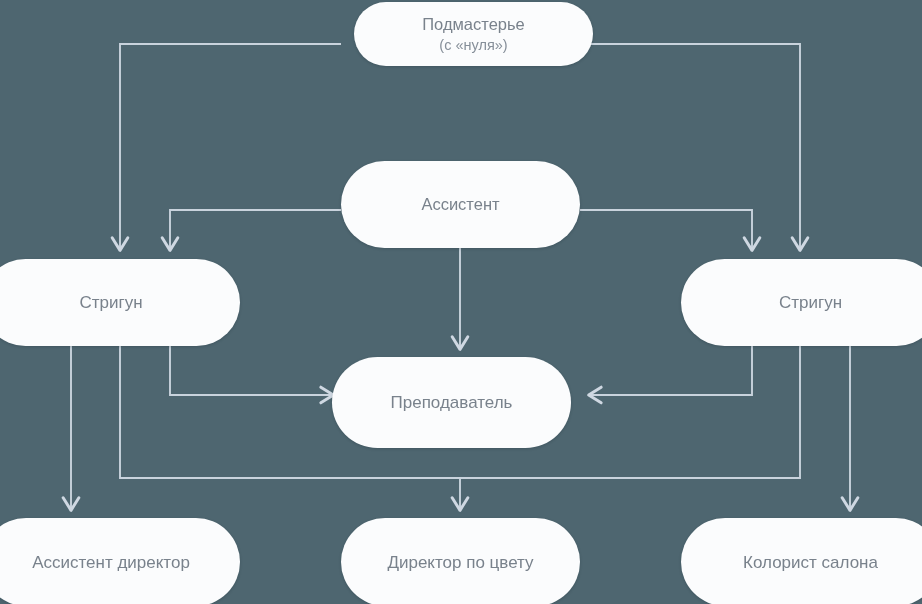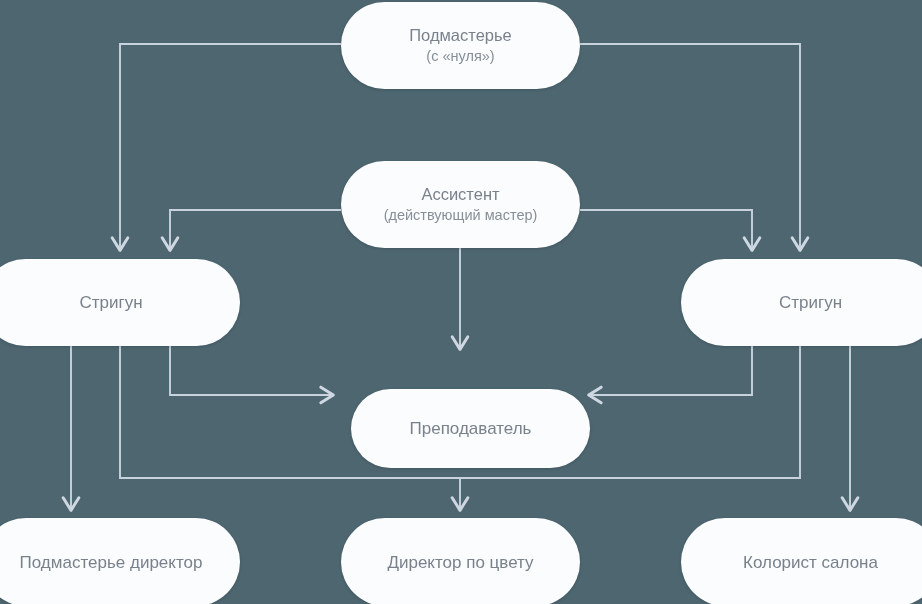--- a/index.html
+++ b/index.html
@@ -47,25 +47,25 @@
   .node .l2 {
     font-size: 14.5px;
     line-height: 19px;
     color: #868f99;
     white-space: nowrap;
     margin-top: 1px;
   }
   .node.single .l1 { font-size: 17px; }
 
   
-  #n-apprentice { left: 341px; top: 2px;   width: 239px; height: 87px; }
+  #n-apprentice { left: 354px; top: 2px;   width: 239px; height: 64px; }
   #n-assistant  { left: 341px; top: 161px; width: 239px; height: 87px; }
   #n-cutter     { left: -18px; top: 259px; width: 258px; height: 87px; }
   #n-colorist   { left: 681px; top: 259px; width: 259px; height: 87px; }
-  #n-teacher    { left: 351px; top: 357px; width: 239px; height: 79px; margin-top: 32px; }
+  #n-teacher    { left: 332px; top: 357px; width: 239px; height: 91px; }
   #n-creative   { left: -18px; top: 518px; width: 258px; height: 88px; }
   #n-colordir   { left: 341px; top: 518px; width: 239px; height: 88px; }
   #n-salondir   { left: 681px; top: 518px; width: 259px; height: 88px; }
 </style>
 </head>
 <body>
 
 <div id="canvas">
 
   <svg id="edges" viewBox="0 0 922 604" width="922" height="604" xmlns="http://www.w3.org/2000/svg">
@@ -106,37 +106,36 @@
     </g>
   </svg>
 
   <div class="node" id="n-apprentice">
     <span class="l1">Подмастерье</span>
     <span class="l2">(с «нуля»)</span>
   </div>
 
   <div class="node" id="n-assistant">
     <span class="l1">Ассистент</span>
-    <span class="l2">(действующий мастер)</span>
   </div>
 
   <div class="node single" id="n-cutter">
     <span class="l1">Стригун</span>
   </div>
 
   <div class="node single" id="n-colorist">
     <span class="l1">Стригун</span>
   </div>
 
   <div class="node single" id="n-teacher">
     <span class="l1">Преподаватель</span>
   </div>
 
   <div class="node single" id="n-creative">
-    <span class="l1">Подмастерье директор</span>
+    <span class="l1">Ассистент директор</span>
   </div>
 
   <div class="node single" id="n-colordir">
     <span class="l1">Директор по цвету</span>
   </div>
 
   <div class="node single" id="n-salondir">
     <span class="l1">Колорист салона</span>
   </div>
 

